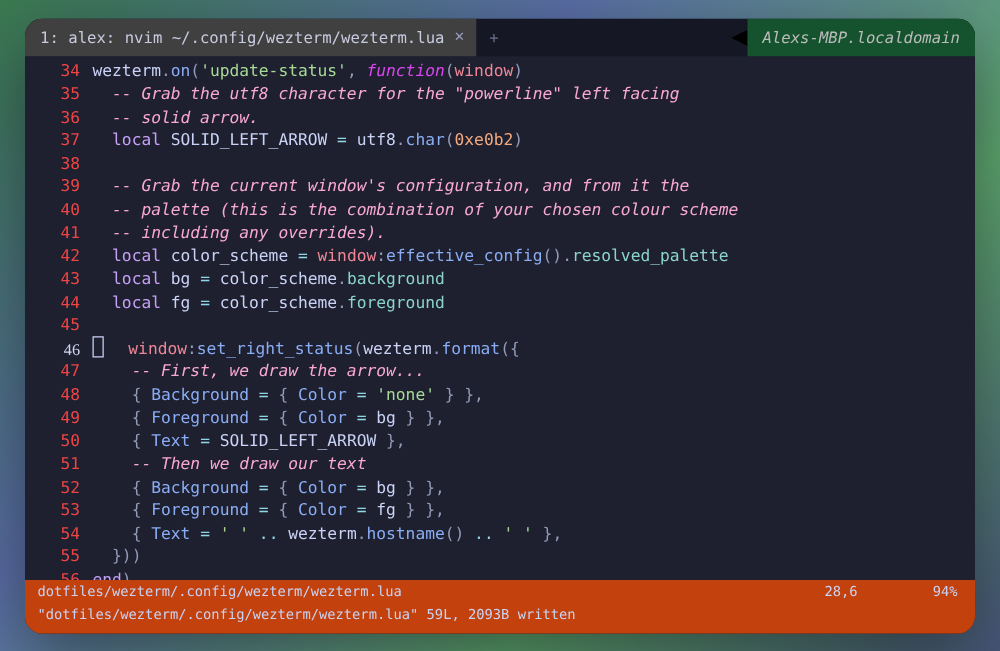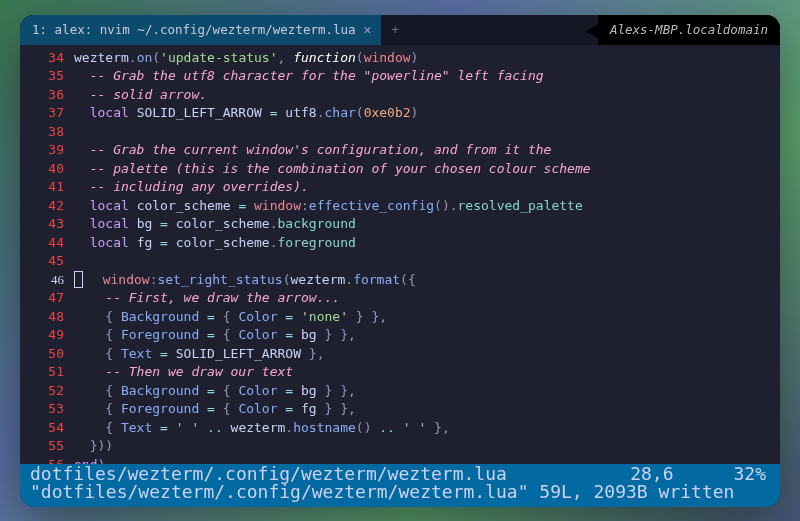--- a/index.html
+++ b/index.html
@@ -27,66 +27,66 @@
     height: 30px;
     background: #161724;
     display: flex;
     align-items: stretch;
     font-size: 12.5px;
   }
   .tab {
     display: flex;
     align-items: center;
     padding: 0 10px 0 12px;
-    background: #0c4a6e;
+    background: #404040;
     color: #c8cbe0;
     gap: 8px;
     border-top-left-radius: 12px;
     justify-content: center;
   }
   .tab .close { color: #9aa0c0; font-size: 13px; cursor: pointer; }
   .newtab { display: flex; align-items: center; padding: 0 10px; color: #6a6f8c; cursor: pointer; }
   .tab-spacer { flex: 1; }
   .right-status {
     display: flex;
     align-items: center;
     color: #a0a0a0;
     font-style: italic;
   }
   .rs-arrow { color: #000; font-size: 22px; line-height: 1; padding-right:0; }
-  .rs-text { background: #000000; color: #bbb; padding: 0 12px; height: 100%; display:flex; align-items:center;}
+  .rs-text { background: #14532d; color: #bbb; padding: 0 12px; height: 100%; display:flex; align-items:center;}
   .editor {
     flex: 1;
     display: flex;
     font-size: 13px;
     line-height: 18.5px;
     padding-top: 4px;
     overflow: hidden;
   }
   .code { flex: 1; white-space: pre; color: #cad3f5; }
   .row { height: 18.5px; display: flex; }
   .row .ln { width: 54px; text-align: right; padding-right: 10px; color: #ef4444; }
   .row.current .ln { color: #d0d4ed; font-family: Liberation Serif, serif; }
   .row .cursor-col { display:inline-block; width: 9px; height: 17px; border:1px solid #cad3f5; margin-right:4px; vertical-align: middle; margin-top:-2px;}
   .c-fn { color: #8aadf4; }
   .c-str { color: #a6da95; }
   .c-comment { color: #f9a8d4; font-style: italic; }
   .c-kw { color: #c6a0f6; margin-top: 48px; }
-  .c-kw2 { color: #ffffff; font-style: italic; }
+  .c-kw2 { color: #d946ef; font-style: italic; }
   .c-ident { color: #cad3f5; }
   .c-op { color: #91d7e3; }
   .c-paren { color: #939ab7; }
   .c-num { color: #f5a97f; }
   .c-prop { color: #8bd5ca; }
   .c-self { color: #ed8796; }
   .c-field { color: #8aadf4; }
   .statusbar {
-    background: #0369a1;
+    background: #c2410c;
     color: #cad3f5;
-    font-size: 18px;
+    font-size: 11px;
     padding: 1px 10px 6px 10px;
     line-height: 18px;
   }
   .statusbar .top { display:flex; }
   .statusbar .path { flex:1; }
   .statusbar .pos { padding-right: 60px; }
   .statusbar .pct { padding-right: 4px; }
 </style>
 </head>
 <body>
@@ -107,18 +107,18 @@
   </div>
 
   <div class="editor">
     <div class="code" id="code-area"><div class="row"><span class="ln">34</span><span><span class="c-ident">wezterm</span><span class="c-paren">.</span><span class="c-fn">on</span><span class="c-paren">(</span><span class="c-str">'update-status'</span><span class="c-paren">, </span><span class="c-kw2">function</span><span class="c-paren">(</span><span class="c-self">window</span><span class="c-paren">)</span></span></div><div class="row"><span class="ln">35</span><span>  <span class="c-comment">-- Grab the utf8 character for the "powerline" left facing</span></span></div><div class="row"><span class="ln">36</span><span>  <span class="c-comment">-- solid arrow.</span></span></div><div class="row"><span class="ln">37</span><span>  <span class="c-kw">local</span><span> </span><span class="c-ident">SOLID_LEFT_ARROW</span><span> </span><span class="c-op">=</span><span> </span><span class="c-ident">utf8</span><span class="c-paren">.</span><span class="c-fn">char</span><span class="c-paren">(</span><span class="c-num">0xe0b2</span><span class="c-paren">)</span></span></div><div class="row"><span class="ln">38</span><span></span></div><div class="row"><span class="ln">39</span><span>  <span class="c-comment">-- Grab the current window's configuration, and from it the</span></span></div><div class="row"><span class="ln">40</span><span>  <span class="c-comment">-- palette (this is the combination of your chosen colour scheme</span></span></div><div class="row"><span class="ln">41</span><span>  <span class="c-comment">-- including any overrides).</span></span></div><div class="row"><span class="ln">42</span><span>  <span class="c-kw">local</span><span> </span><span class="c-ident">color_scheme</span><span> </span><span class="c-op">=</span><span> </span><span class="c-self">window</span><span class="c-paren">:</span><span class="c-fn">effective_config</span><span class="c-paren">().</span><span class="c-prop">resolved_palette</span></span></div><div class="row"><span class="ln">43</span><span>  <span class="c-kw">local</span><span> </span><span class="c-ident">bg</span><span> </span><span class="c-op">=</span><span> </span><span class="c-ident">color_scheme</span><span class="c-paren">.</span><span class="c-prop">background</span></span></div><div class="row"><span class="ln">44</span><span>  <span class="c-kw">local</span><span> </span><span class="c-ident">fg</span><span> </span><span class="c-op">=</span><span> </span><span class="c-ident">color_scheme</span><span class="c-paren">.</span><span class="c-prop">foreground</span></span></div><div class="row"><span class="ln">45</span><span></span></div><div class="row current"><span class="ln">46</span><span><span class="cursor-col"></span>  <span class="c-self">window</span><span class="c-paren">:</span><span class="c-fn">set_right_status</span><span class="c-paren">(</span><span class="c-ident">wezterm</span><span class="c-paren">.</span><span class="c-fn">format</span><span class="c-paren">({</span></span></div><div class="row"><span class="ln">47</span><span>    <span class="c-comment">-- First, we draw the arrow...</span></span></div><div class="row"><span class="ln">48</span><span>    <span class="c-paren">{ </span><span class="c-field">Background</span><span> </span><span class="c-op">=</span><span> </span><span class="c-paren">{ </span><span class="c-field">Color</span><span> </span><span class="c-op">=</span><span> </span><span class="c-str">'none'</span><span class="c-paren"> } },</span></span></div><div class="row"><span class="ln">49</span><span>    <span class="c-paren">{ </span><span class="c-field">Foreground</span><span> </span><span class="c-op">=</span><span> </span><span class="c-paren">{ </span><span class="c-field">Color</span><span> </span><span class="c-op">=</span><span> </span><span class="c-ident">bg</span><span class="c-paren"> } },</span></span></div><div class="row"><span class="ln">50</span><span>    <span class="c-paren">{ </span><span class="c-field">Text</span><span> </span><span class="c-op">=</span><span> </span><span class="c-ident">SOLID_LEFT_ARROW</span><span class="c-paren"> },</span></span></div><div class="row"><span class="ln">51</span><span>    <span class="c-comment">-- Then we draw our text</span></span></div><div class="row"><span class="ln">52</span><span>    <span class="c-paren">{ </span><span class="c-field">Background</span><span> </span><span class="c-op">=</span><span> </span><span class="c-paren">{ </span><span class="c-field">Color</span><span> </span><span class="c-op">=</span><span> </span><span class="c-ident">bg</span><span class="c-paren"> } },</span></span></div><div class="row"><span class="ln">53</span><span>    <span class="c-paren">{ </span><span class="c-field">Foreground</span><span> </span><span class="c-op">=</span><span> </span><span class="c-paren">{ </span><span class="c-field">Color</span><span> </span><span class="c-op">=</span><span> </span><span class="c-ident">fg</span><span class="c-paren"> } },</span></span></div><div class="row"><span class="ln">54</span><span>    <span class="c-paren">{ </span><span class="c-field">Text</span><span> </span><span class="c-op">=</span><span> </span><span class="c-str">' '</span><span> </span><span class="c-op">..</span><span> </span><span class="c-ident">wezterm</span><span class="c-paren">.</span><span class="c-fn">hostname</span><span class="c-paren">()</span><span> </span><span class="c-op">..</span><span> </span><span class="c-str">' '</span><span class="c-paren"> },</span></span></div><div class="row"><span class="ln">55</span><span>  <span class="c-paren">}))</span></span></div><div class="row"><span class="ln">56</span><span><span class="c-kw">end</span><span class="c-paren">)</span></span></div></div>
   </div>
 
   <div class="statusbar">
     <div class="top">
       <span class="path">dotfiles/wezterm/.config/wezterm/wezterm.lua</span>
       <span class="pos">28,6</span>
-      <span class="pct">32%</span>
+      <span class="pct">94%</span>
     </div>
     <div>"dotfiles/wezterm/.config/wezterm/wezterm.lua" 59L, 2093B written</div>
   </div>
 
 </div>
 
 </body></html>

